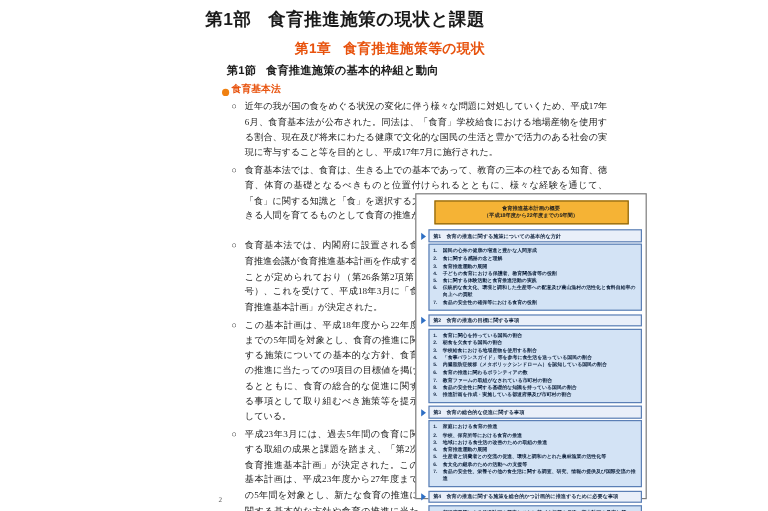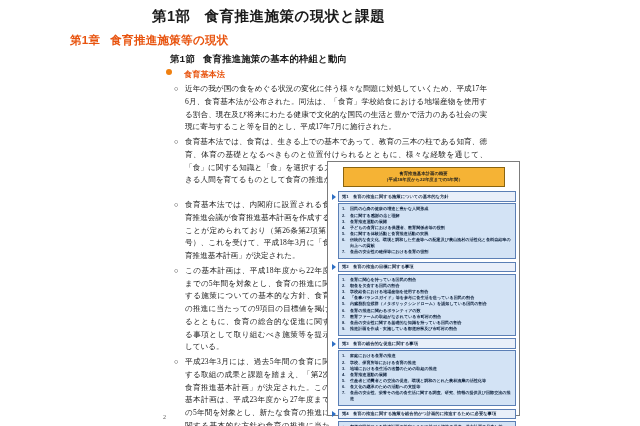--- a/index.html
+++ b/index.html
@@ -7,62 +7,64 @@
     width: 640px; height: 426px;
     background: #ffffff;
     font-family: "Liberation Serif", "DejaVu Serif", serif;
     overflow: hidden;
   }
   #page {
     position: relative;
     width: 542px; height: 426px;
     background: #ffffff;
     padding: 0;
+    margin-left: 19px;
   }
 
   
   .part-title {
     font-family: "Liberation Sans", sans-serif;
     font-weight: bold;
     font-size: 14.5px;
     color: #1a1a1a;
     letter-spacing: 0.5px;
     padding: 7px 0 3px 152px;
   }
   .part-title .part-num { margin-right: 14px; }
 
   .chapter-title {
     font-family: "Liberation Sans", sans-serif;
     font-weight: bold;
     font-size: 11.5px;
     color: #e8530e;
     letter-spacing: 0.3px;
     padding: 4px 0 2px 70px;
+    text-align: center;
   }
   .chapter-title .ch-num { margin-right: 10px; }
 
   .section-title {
-    font-family: Liberation Mono, monospace;
+    font-family: Liberation Sans, sans-serif;
     font-weight: bold;
     font-size: 9.4px;
     color: #1a1a1a;
     letter-spacing: 0.2px;
     padding: 3px 0 1px 170px;
   }
   .section-title .sec-num { margin-right: 8px; }
 
   .subhead {
     font-family: "Liberation Sans", sans-serif;
     font-weight: bold;
     font-size: 8.2px;
     color: #e8530e;
     padding: 2px 0 1px 166px;
     display: flex;
-    align-items: flex-start;
-    gap: 12px;
+    align-items: flex-end;
+    gap: 2px;
   }
   .subhead .dot {
     display: inline-block;
     width: 6px; height: 6px;
     border-radius: 50%;
     background: #f08010;
     flex: 0 0 auto;
   }
   .para {
     display: flex;

